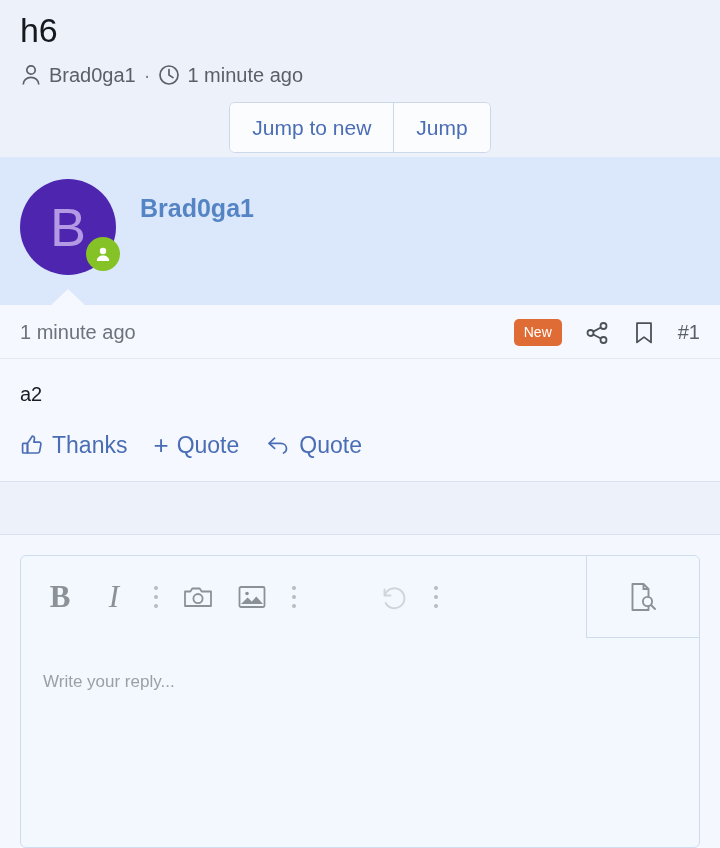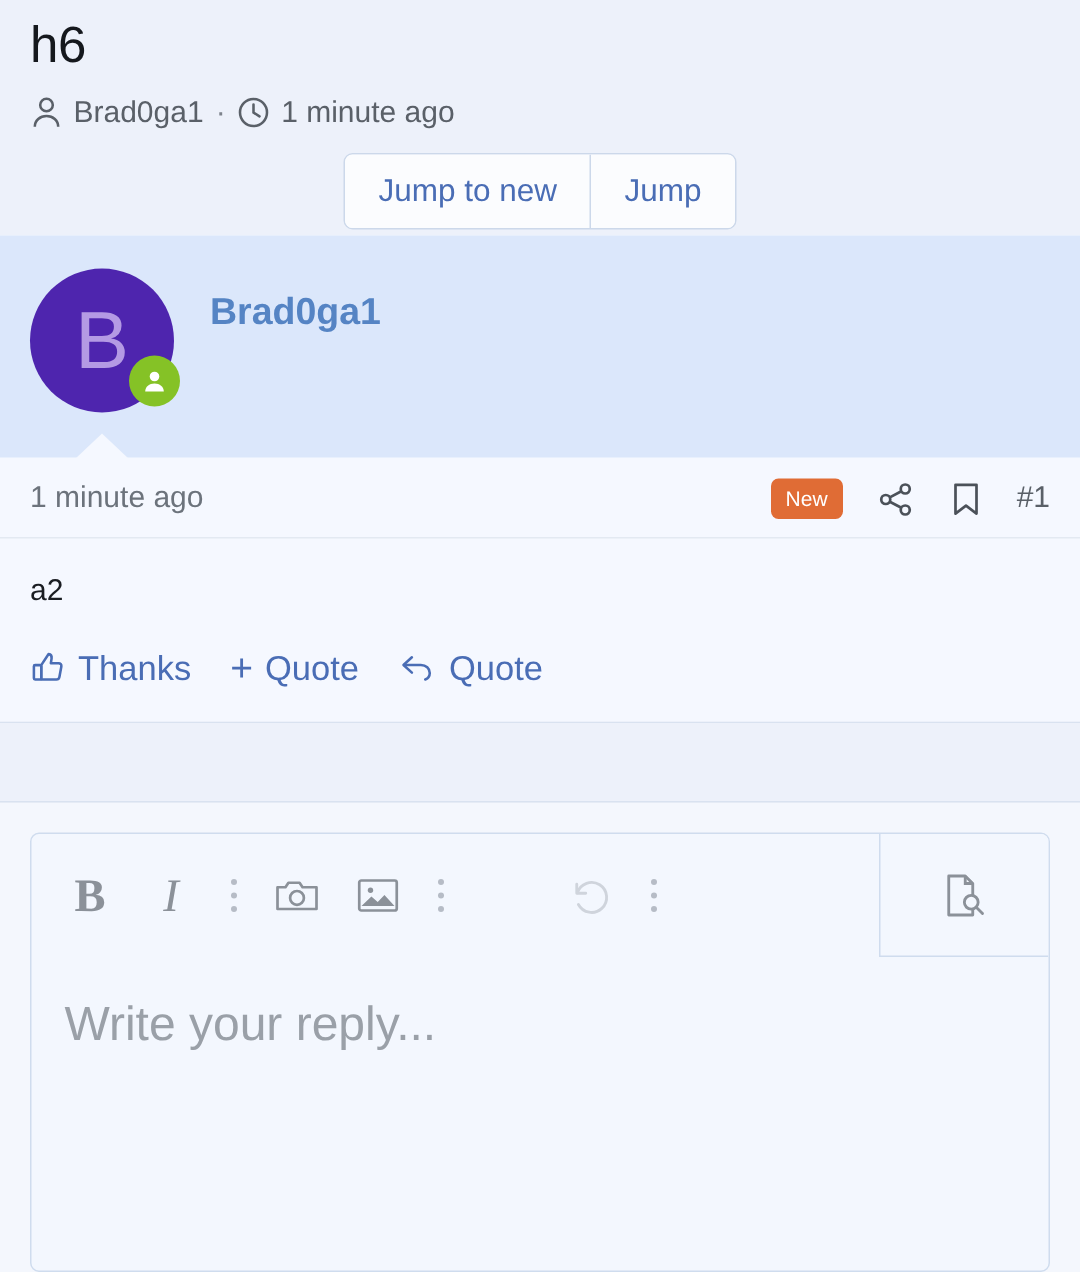--- a/index.html
+++ b/index.html
@@ -287,21 +287,21 @@
     border-bottom: 1px solid #cfdcee;
     display: flex;
     align-items: center;
     justify-content: center;
     cursor: pointer;
     color: #8b9199;
     background: #f3f7fe;
   }
   .editor-input {
     padding: 28px 22px;
-    font-size: 32px;
+    font-size: 17px;
     color: #9aa0a8;
     line-height: 30px;
     cursor: text;
   }
 </style>
 </head>
 <body>
 
 <div class="page">
 

